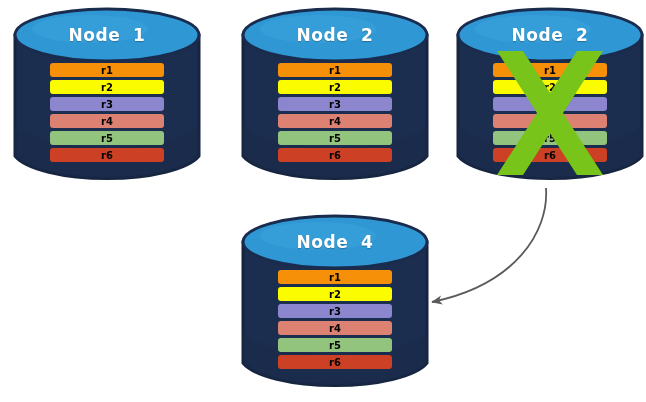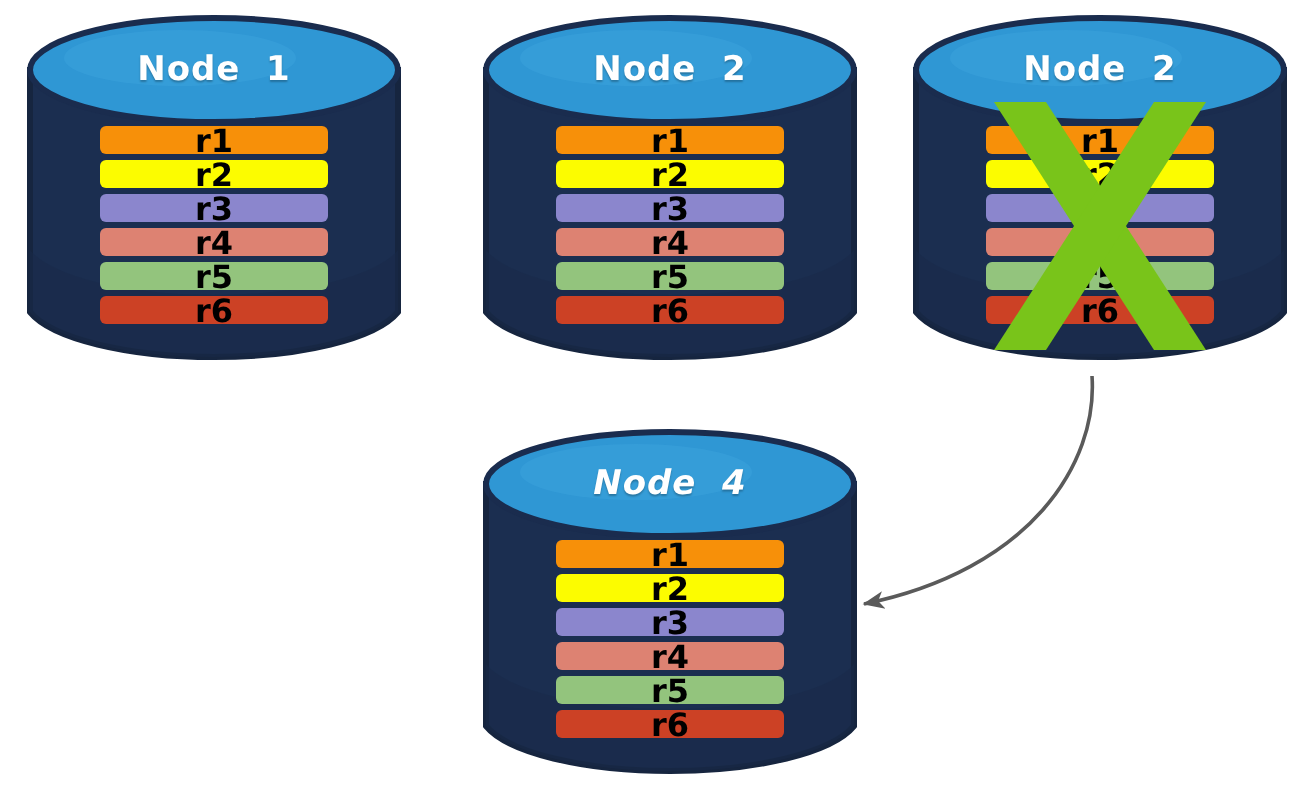--- a/index.html
+++ b/index.html
@@ -49,21 +49,21 @@
     width: 100%;
     box-sizing: border-box;
     display: flex;
     flex-direction: column;
   }
   .row {
     position: relative;
     border-radius: 3px;
     color: #000000;
     font-weight: bold;
-    font-size: 16px;
+    font-size: 10px;
     line-height: 13px;
     text-align: left;
     box-sizing: border-box;
     display: flex;
     align-items: center;
     justify-content: center;
   }
   .x-overlay {
     position: absolute;
     left: 0;
@@ -146,21 +146,21 @@
     </svg>
   </div>
 
   <div class="node" style="left:240px; top:212px; width:190px; height:181px;">
     <svg class="node-svg" width="190" height="181" viewBox="0 0 190 181">
       <path d="M3,30 L3,151 A95,30 0 0 0 187,151 L187,30 Z" fill="#1b2e50" stroke="#16253f" stroke-width="3"></path>
       <path d="M3,120 L3,151 A95,30 0 0 0 187,151 L187,120 A95,30 0 0 1 3,120 Z" fill="#192a49" opacity="0.55"></path>
       <ellipse cx="95" cy="30" rx="92" ry="26" fill="#2f97d4" stroke="#1a2c4e" stroke-width="3"></ellipse>
       <ellipse cx="78" cy="24" rx="58" ry="14" fill="#3fa5dd" opacity="0.45"></ellipse>
     </svg>
-    <div class="node-title" style="top:20px;font-style:italic;">Node  4</div>
+    <div class="node-title" style="top:20px;">Node  4</div>
     <div class="rows" style="top:58px; padding:0 38px; gap:3px;">
         <div class="row" style="background: rgb(247, 144, 9); height: 14px;">r1</div>
         <div class="row" style="background: rgb(252, 252, 0); height: 14px;">r2</div>
         <div class="row" style="background: rgb(139, 134, 205); height: 14px;">r3</div>
         <div class="row" style="background: rgb(221, 130, 114); height: 14px;">r4</div>
         <div class="row" style="background: rgb(147, 196, 125); height: 14px;">r5</div>
         <div class="row" style="background: rgb(204, 65, 37); height: 14px;">r6</div>
       </div>
   </div>
 

